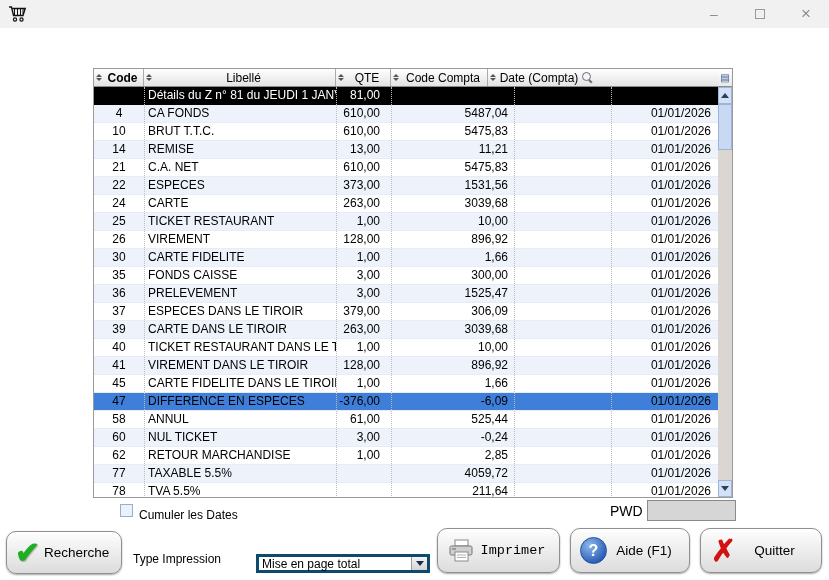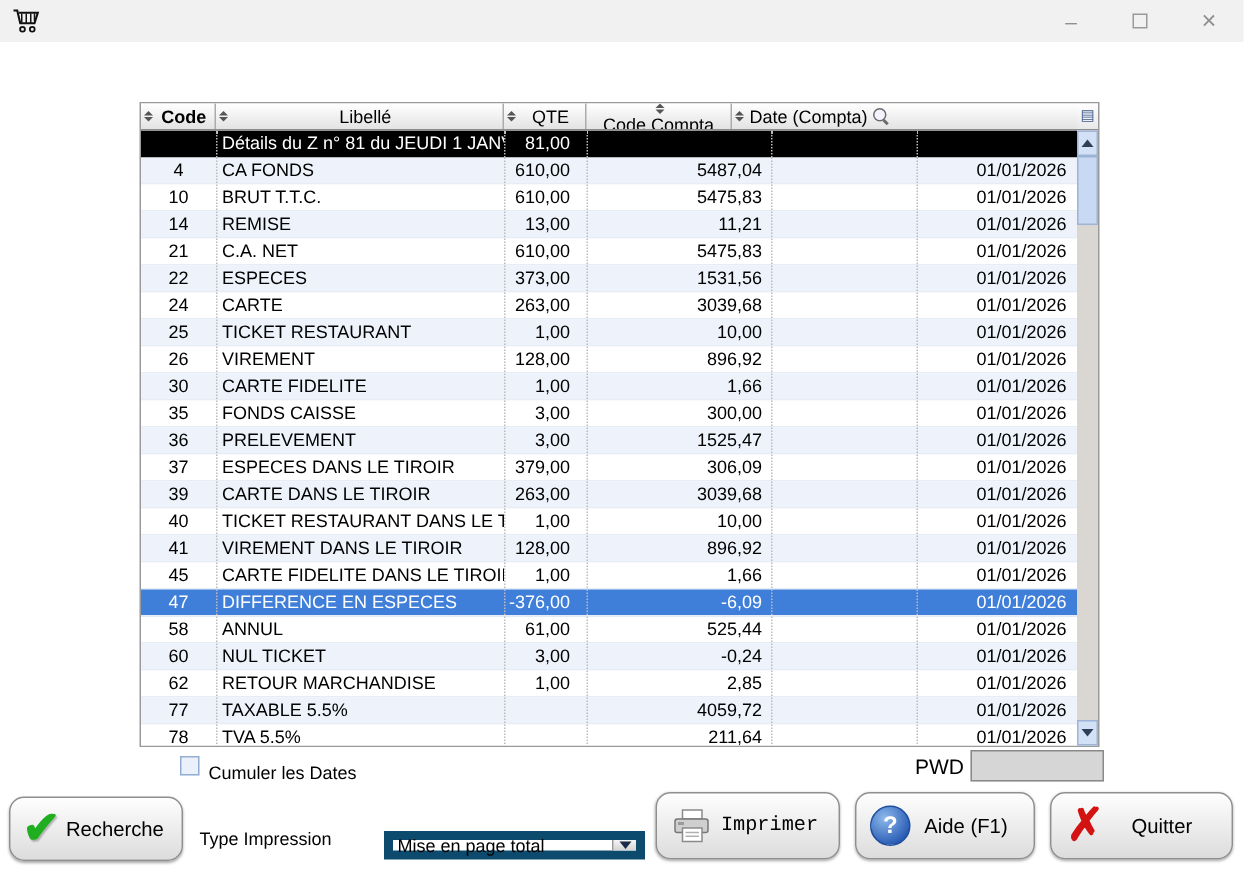--- a/index.html
+++ b/index.html
@@ -40,40 +40,40 @@
     height:100%; display:flex; align-items:center;
     border-right:1px solid #ababab;
     font-size:12px; color:#000; overflow:hidden; white-space:nowrap;
   }
   .th .lbl { flex:1; text-align:center; }
   .sorter { width:7px; margin-left:1px; display:flex; flex-direction:column; align-items:center; gap:1px; }
   .sorter i { display:block; width:0; height:0; border-left:3px solid transparent; border-right:3px solid transparent; }
   .sorter .up { border-bottom:3px solid #555; }
   .sorter .dn { border-top:3px solid #555; }
   .w-code{width:50px;font-weight:bold;} .w-lib{width:192px;} .w-qte{width:55px;}
-  .w-mont{width:123px;} .w-compta{width:97px;flex-direction:column;} .w-date{width:107px; border-right:none;}
+  .w-mont{width:123px;} .w-compta{width:97px;} .w-date{width:107px; border-right:none;}
   .mag { position:relative; width:11px; height:11px; margin-right:2px; flex:0 0 auto; }
   .mag::before { content:""; position:absolute; left:0; top:0; width:7px; height:7px;
     border:1.5px solid #6b6b6b; border-radius:50%; background:#f3f3ff; }
   .mag::after { content:""; position:absolute; left:7px; top:7px; width:4px; height:2px;
     background:#6b6b6b; transform:rotate(45deg); transform-origin:left center; }
   .corner-btn {
     position:absolute; left:624px; top:0; width:14px; height:18px;
     background:linear-gradient(#ffffff,#e8e8e8);
     border-bottom:1px solid #8c8c8c;
     display:flex; align-items:center; justify-content:center;
     font-size:10px; color:#3c5a8c; line-height:1;
   }
   .tbody {
     position:absolute; left:0; top:18px; width:624px; height:410px; overflow:hidden;
   }
   .tr { display:flex; height:18px; background:#ffffff; border-bottom:1px solid #e7edf6; }
   .tr.alt { background:var(--zebra, #eef3fb); }
   .tr.selected { background:var(--selected_row, #3f7fd9); }
-  .tr.selected .td { color:#ffffff; }
+  .tr.selected .td { color:#000000; }
   .tr.detail { background:var(--black_row, #000); border-bottom:none; }
   .tr.detail .td { color:#fff; }
   .td {
     height:100%; font-size:12px; line-height:17px; color:#000;
     overflow:hidden; white-space:nowrap;
   }
   .td + .td { border-left:1px dotted #bcbcbc; }
   .c-code{width:50px; text-align:center;}
   .c-lib{width:192px; text-align:left; padding-left:3px;}
   .c-qte{width:55px; text-align:right; padding-right:11px;}
@@ -130,21 +130,21 @@
     width:27px; height:27px; margin-left:9px; border-radius:50%;
     background:radial-gradient(circle at 35% 30%, #8db9ec, #2a5cb4 75%);
     border:1px solid #1d4econst; border:1px solid #1d4e9e;
     color:#fff; font-weight:bold; font-size:16px;
     display:flex; align-items:center; justify-content:center;
   }
   .printer-icon { margin-left:9px; display:flex; }
   .type-impr-label { position:absolute; left:133px; top:552px; font-size:12px; }
   .combo {
     position:absolute; left:256px; top:554px; width:174px; height:19px;
-    background:#fff; border:6px solid #0c4a6e;
+    background:#fff; border:3px solid #0c4a6e;
     display:flex; align-items:center; font-size:12px;
   }
   .combo .val { flex:1; padding-left:3px; white-space:nowrap; overflow:hidden; }
   .combo .arrow-box {
     width:16px; height:100%; border-left:1px solid #9a9a9a;
     background:linear-gradient(#f4f4f4,#d4d4d4);
     display:flex; align-items:center; justify-content:center;
   }
   .combo .arrow-box i { display:block; width:0; height:0; border-left:4px solid transparent; border-right:4px solid transparent; border-top:5px solid #1d2a47; }
 </style>

